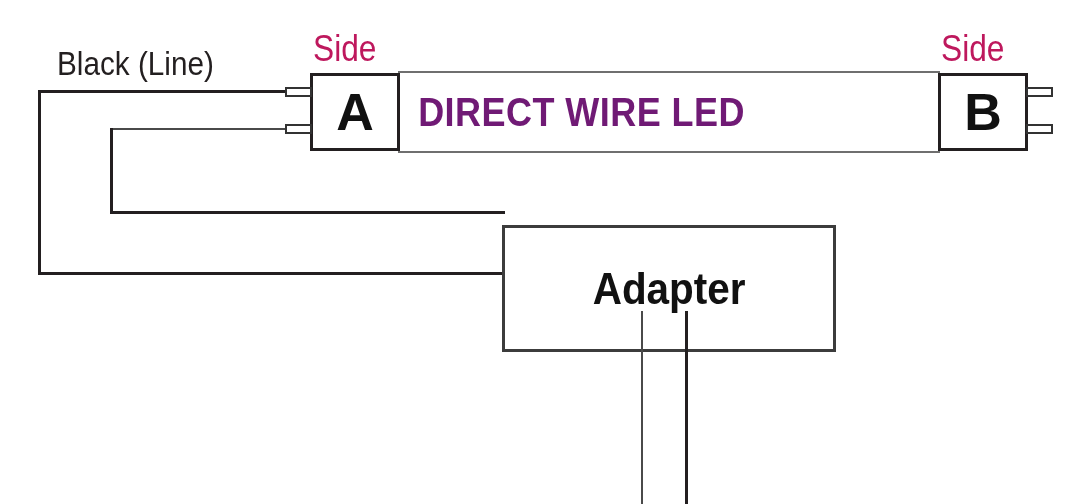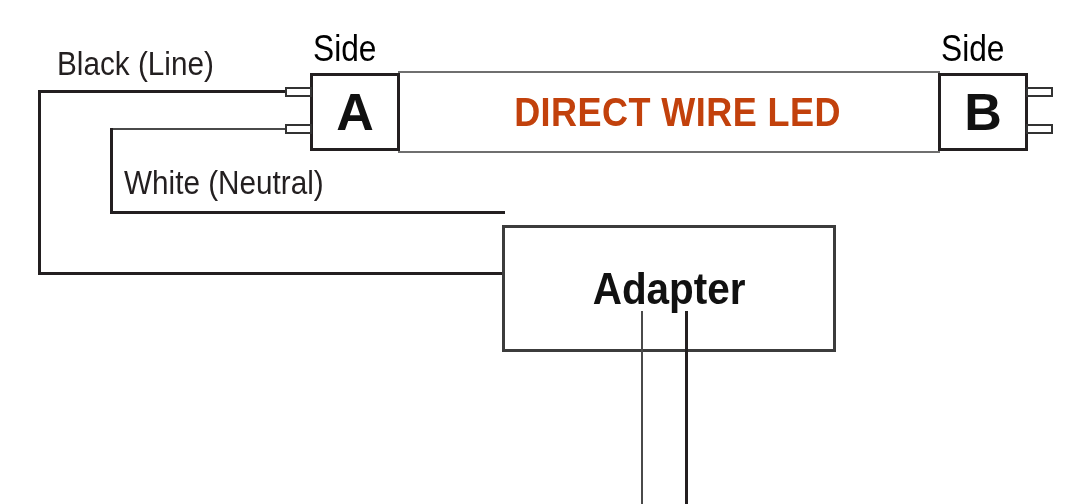--- a/index.html
+++ b/index.html
@@ -41,29 +41,28 @@
   
   .tube-body {
     border: 2px solid #6f6f6f;
   }
   .tube-label {
     position: absolute;
     left: 0;
     right: 0;
     top: 50%;
     transform: translateY(-50%);
-    text-align: center;
+    text-align: left;
     font-family: "Liberation Sans", sans-serif;
     font-weight: bold;
     font-size: 40px;
     letter-spacing: 0.5px;
-    color: #c2410c;
+    color: #701a75;
     transform-origin: center;
     white-space: nowrap;
-    padding-left: 18px;
   }
   .tube-label span { display: inline-block; transform: scaleX(0.9); }
 
   .endcap {
     border: 3px solid #231f20;
   }
   .endcap-letter {
     position: absolute;
     left: 0;
     right: 0;
@@ -75,21 +74,21 @@
     font-size: 52px;
     line-height: 1;
     color: #111111;
   }
 
   .side-caption {
     position: absolute;
     font-family: "Liberation Sans", sans-serif;
     font-size: 36px;
     line-height: 1;
-    color: #000000;
+    color: #be185d;
     white-space: nowrap;
   }
   .side-caption span { display: inline-block; transform: scaleX(0.88); transform-origin: left center; }
 
   
   .pin {
     position: absolute;
     box-sizing: border-box;
     background: #ffffff;
     border: 2px solid #333333;
@@ -141,23 +140,20 @@
   <div class="wire-h thin" style="left:110px; top:128px; width:178px;"></div>
 
   <div class="wire-v" style="left:110px; top:128px; height:86px;"></div>
 
   <div class="wire-h" style="left:110px; top:211px; width:395px;"></div>
 
   <div class="wire-caption" style="left:57px; top:47px;">
     <span>Black (Line)</span>
   </div>
 
-  <div class="wire-caption" style="left:124px; top:166px;">
-    <span>White (Neutral)</span>
-  </div>
 
   <div class="box tube-body" style="left:398px; top:71px; width:542px; height:82px;">
     <div class="tube-label">
       <span>DIRECT WIRE LED</span>
     </div>
   </div>
 
   <div class="box endcap" style="left:310px; top:73px; width:90px; height:78px;">
     <div class="endcap-letter">A</div>
   </div>

